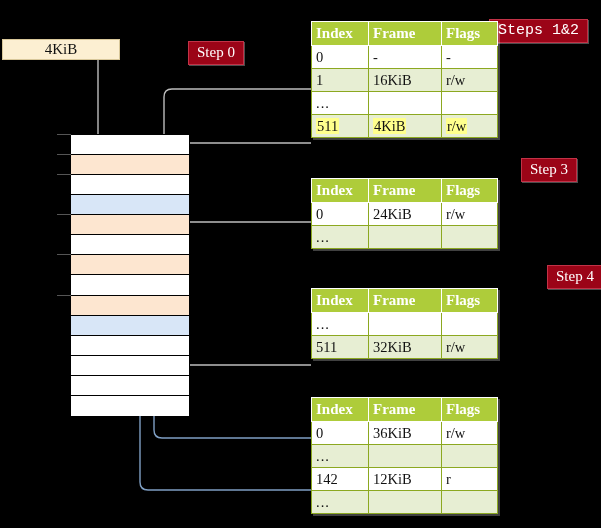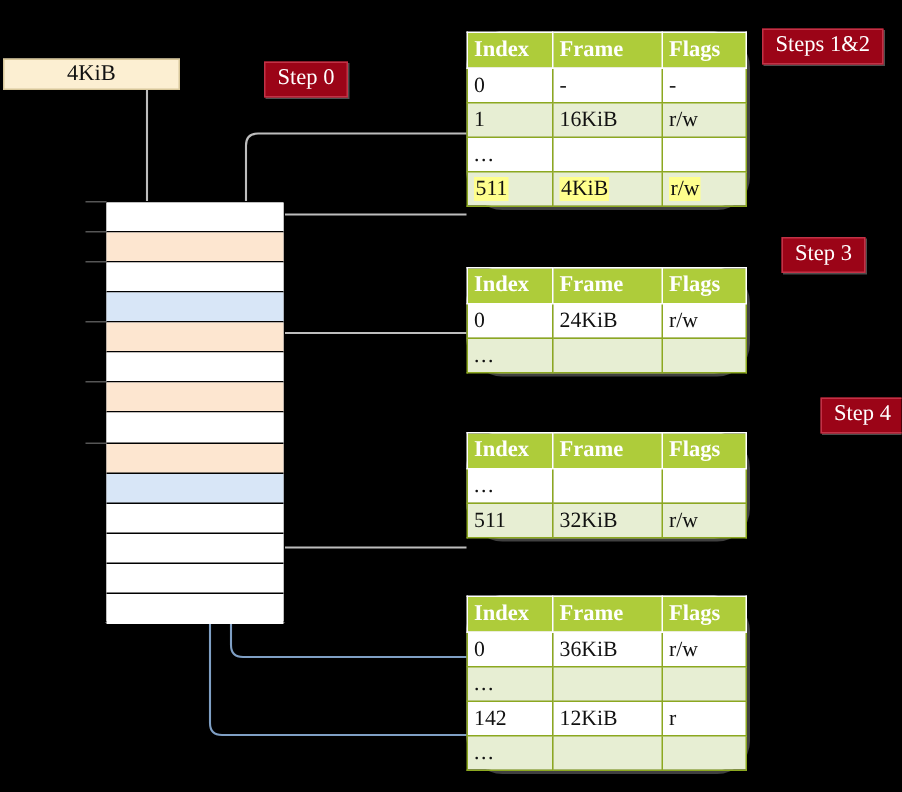--- a/index.html
+++ b/index.html
@@ -1,22 +1,22 @@
 <!DOCTYPE html>
 <html><head>
 <meta charset="utf-8">
 <style>
   html,body{margin:0;padding:0;background:#000;}
   body{width:601px;height:528px;position:relative;overflow:hidden;
        font-family:"Liberation Serif","DejaVu Serif",serif;}
   .stage{position:absolute;inset:0;width:601px;height:528px;}
 
   
-  .ptable{position:absolute;border-collapse:collapse;background:#a3a3a3;
-          box-shadow:2px 2px 0 rgba(255,255,255,.25);border-radius:22px;}
+  .ptable{position:absolute;border-collapse:collapse;background:#404040;
+          box-shadow:2px 2px 0 rgba(255,255,255,.25);}
   .ptable td,.ptable th{border:1px solid #8ca820;padding:1px 4px;
           font-size:14.5px;line-height:1.38;color:#111;text-align:left;
           height:21px;box-sizing:border-box;white-space:nowrap;}
   .ptable th{background:#aecc3a;color:#fff;font-weight:bold;font-size:15px;
           border-color:#fff;}
   .ptable .c-idx{width:57px;}
   .ptable .c-frm{width:73px;}
   .ptable .c-flg{width:56px;}
   .ptable tr.alt td{background:#e7eed3;}
   .ptable tr.plain td{background:#fff;}
@@ -88,24 +88,24 @@
 
     <g>
       <path d="M311,490 L148,490 q-8,0 -8,-8 L140,327" fill="none" stroke="#7f9fc4" stroke-width="1.4" marker-end="url(#ablue)"></path>
     </g>
   </svg>
 
   <div class="srcbox" style="left:2px;top:39px;width:118px;height:21px;">
     <span>4KiB</span>
   </div>
 
-  <div class="badge" style="left:176px;top:41px;">
+  <div class="badge" style="left:188px;top:41px;">
     <span>Step 0</span>
   </div>
-  <div class="badge" style="left:508px;top:19px;">
+  <div class="badge" style="left:489px;top:19px;font-family:Liberation Mono, monospace;">
     <span>Steps 1&amp;2</span>
   </div>
   <div class="badge" style="left:521px;top:158px;">
     <span>Step 3</span>
   </div>
   <div class="badge" style="left:515px;top:265px;margin-left:32px;">
     <span>Step 4</span>
   </div>
 
   <div class="memcol" style="left:70px;top:134px;width:120px;height:281px;">

